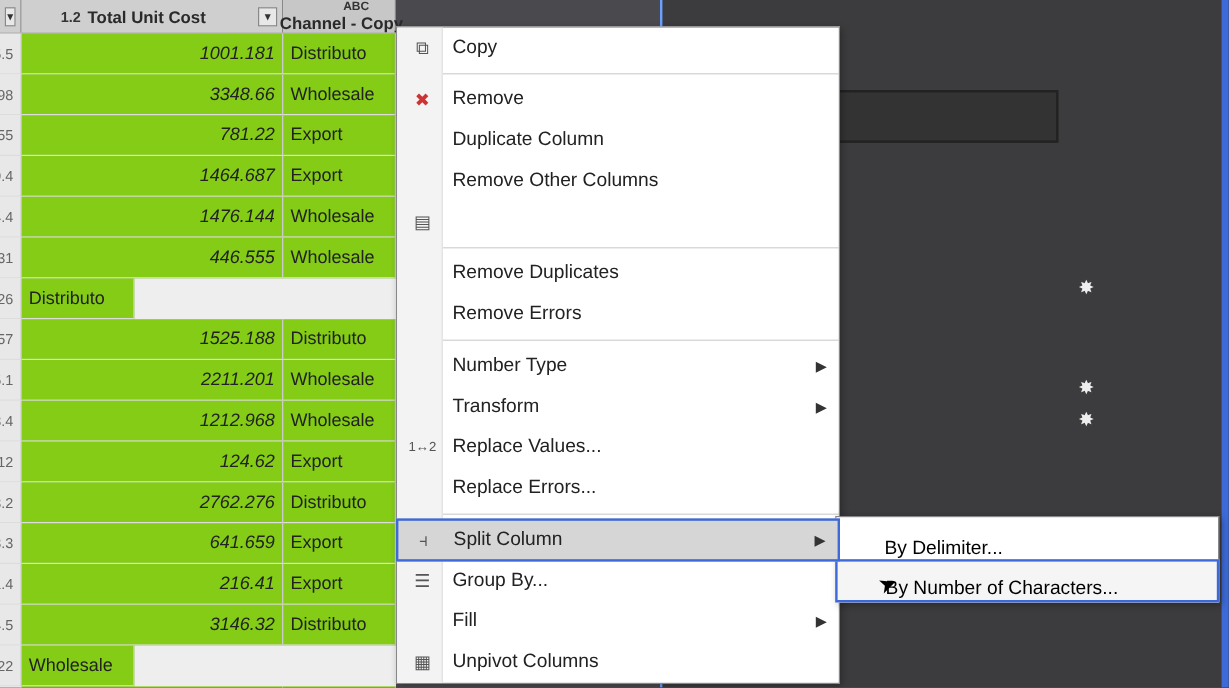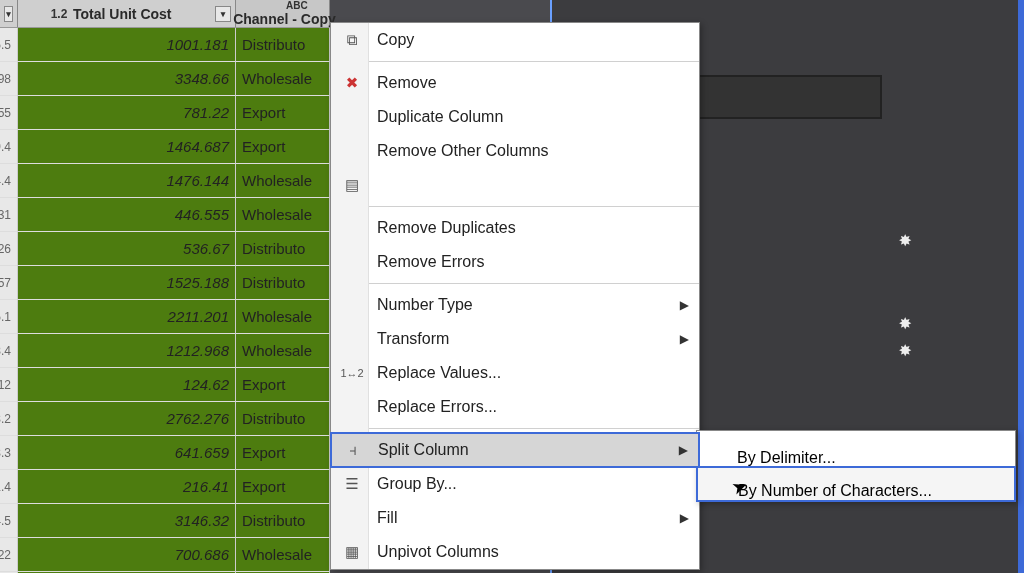--- a/index.html
+++ b/index.html
@@ -11,21 +11,21 @@
 .hdr { display:flex; align-items:center; border-right:1px solid #888; font-size:14px; font-weight:600; color:#2a2a2a; padding: 0 4px; background:#cfcfcf; position:relative; }
 .hdr .dd { width:16px; height:16px; background:#e8e8e8; border:1px solid #888; display:flex; align-items:center; justify-content:center; font-size:9px; color:#333; cursor:pointer; }
 .h1 { width:18px; justify-content:center; }
 .h2 { width:218px; }
 .h3 { width:94px;flex-direction:column; }
 .hdr-label { flex:1; padding-left:4px; white-space:nowrap; overflow:hidden; }
 .type-ico { width:20px; text-align:center; font-size:12px; font-weight:700; color:#333;margin-left:27px; }
 
 .rows { }
 .row { display:flex; height:34px; font-size:15px; font-style:italic; color:#222; }
-.row > div { border-right:1px solid #ccc; border-bottom:1px solid #ddd; display:flex; align-items:center; padding:0 6px; background:#4d7c0f; }
+.row > div { border-right:1px solid #ccc; border-bottom:1px solid #ddd; display:flex; align-items:center; padding:0 6px; background:#84cc16; }
 .row .c0 { width:18px; font-style:normal; font-size:12px; color:#666; justify-content:flex-end; background:#e8e8e8;}
 .row .c1 { width:218px; justify-content:flex-end; }
 .row .c2 { width:94px; justify-content:flex-start; font-style:normal; }
 
 .right-panel { position:absolute; left:550px; top:0; right:0; bottom:0; background:#3c3c3f; border-left:2px solid #6aa0ff;}
 .rp-box { position:absolute; left:30px; top:75px; width:300px; height:44px; border:2px solid #222; background:#333;}
 .rp-row { position:absolute; left:30px; width:350px; height:30px; display:flex; align-items:center; color:#ddd; font-size:15px; }
 .rp-row .gear { margin-left:auto; margin-right:20px; color:#eee; font-size:16px;}
 .rp-row.r1 { top:225px;} .rp-row.r2 { top:308px;} .rp-row.r3 { top:335px;} .rp-row.r4 { top:396px;}
 .vline { position:absolute; top:0; bottom:0; right:0; width:6px; background:#3d6ad8;}
@@ -111,21 +111,20 @@
           <div class="c1">1476.144</div>
           <div class="c2">Wholesale</div>
         </div>
         <div class="row">
           <div class="c0">231</div>
           <div class="c1">446.555</div>
           <div class="c2">Wholesale</div>
         </div>
         <div class="row">
           <div class="c0">926</div>
-          <div class="c1">536.67</div>
           <div class="c2">Distributo</div>
         </div>
         <div class="row">
           <div class="c0">157</div>
           <div class="c1">1525.188</div>
           <div class="c2">Distributo</div>
         </div>
         <div class="row">
           <div class="c0">5.1</div>
           <div class="c1">2211.201</div>
@@ -156,21 +155,20 @@
           <div class="c1">216.41</div>
           <div class="c2">Export</div>
         </div>
         <div class="row">
           <div class="c0">4.5</div>
           <div class="c1">3146.32</div>
           <div class="c2">Distributo</div>
         </div>
         <div class="row">
           <div class="c0">122</div>
-          <div class="c1">700.686</div>
           <div class="c2">Wholesale</div>
         </div>
         <div class="row">
           <div class="c0">874</div>
           <div class="c1">904.835</div>
           <div class="c2">Wholesale</div>
         </div>
       </div>
   </div>
 

